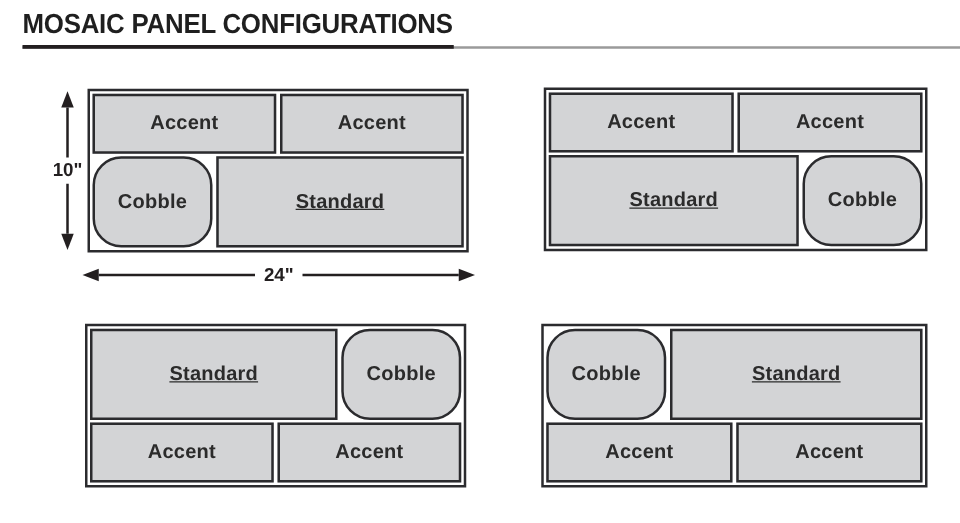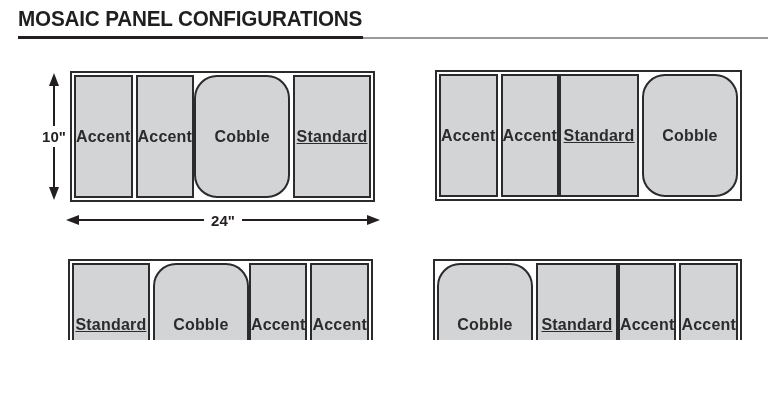--- a/index.html
+++ b/index.html
@@ -1,19 +1,19 @@
 <!DOCTYPE html>
 <html><head>
 <meta charset="utf-8">
 <style>
   html,body{margin:0;padding:0;background:#ffffff;}
   *{box-sizing:border-box;}
   .canvas{
     position:relative;
-    width:768px;height:340px;
+    width:768px;height:418px;
     background:#ffffff;
     font-family:"Liberation Sans", sans-serif;
     overflow:hidden;
   }
 
   
   .title{
     position:absolute;left:18px;top:6px;
     font-size:22px;font-weight:bold;color:#1f1f1f;
     letter-spacing:-0.2px;white-space:nowrap;
@@ -22,21 +22,21 @@
   }
   .rule-gray{position:absolute;left:18px;right:0;top:37px;height:2px;background:#9a9a9a;}
   .rule-dark{position:absolute;left:18px;top:36px;width:345px;height:3px;background:#231f20;}
 
   
   .panel{
     position:absolute;
     background:#ffffff;
     border:2px solid #2b2b2e;
     padding:2px;
-    display:flex;flex-direction:row;
+    display:flex;flex-direction:column;
     row-gap:2px;
   }
   .p1{left:70px;top:71px;width:305px;height:131px;}
   .p2{left:435px;top:70px;width:307px;height:131px;}
   .p3{left:68px;top:259px;width:305px;height:131px;}
   .p4{left:433px;top:259px;width:309px;height:131px;}
 
   .row{display:flex;column-gap:3px;width:100%;}
   .h-short{flex:0 0 48px;}
   .h-tall{flex:1 1 auto;}

